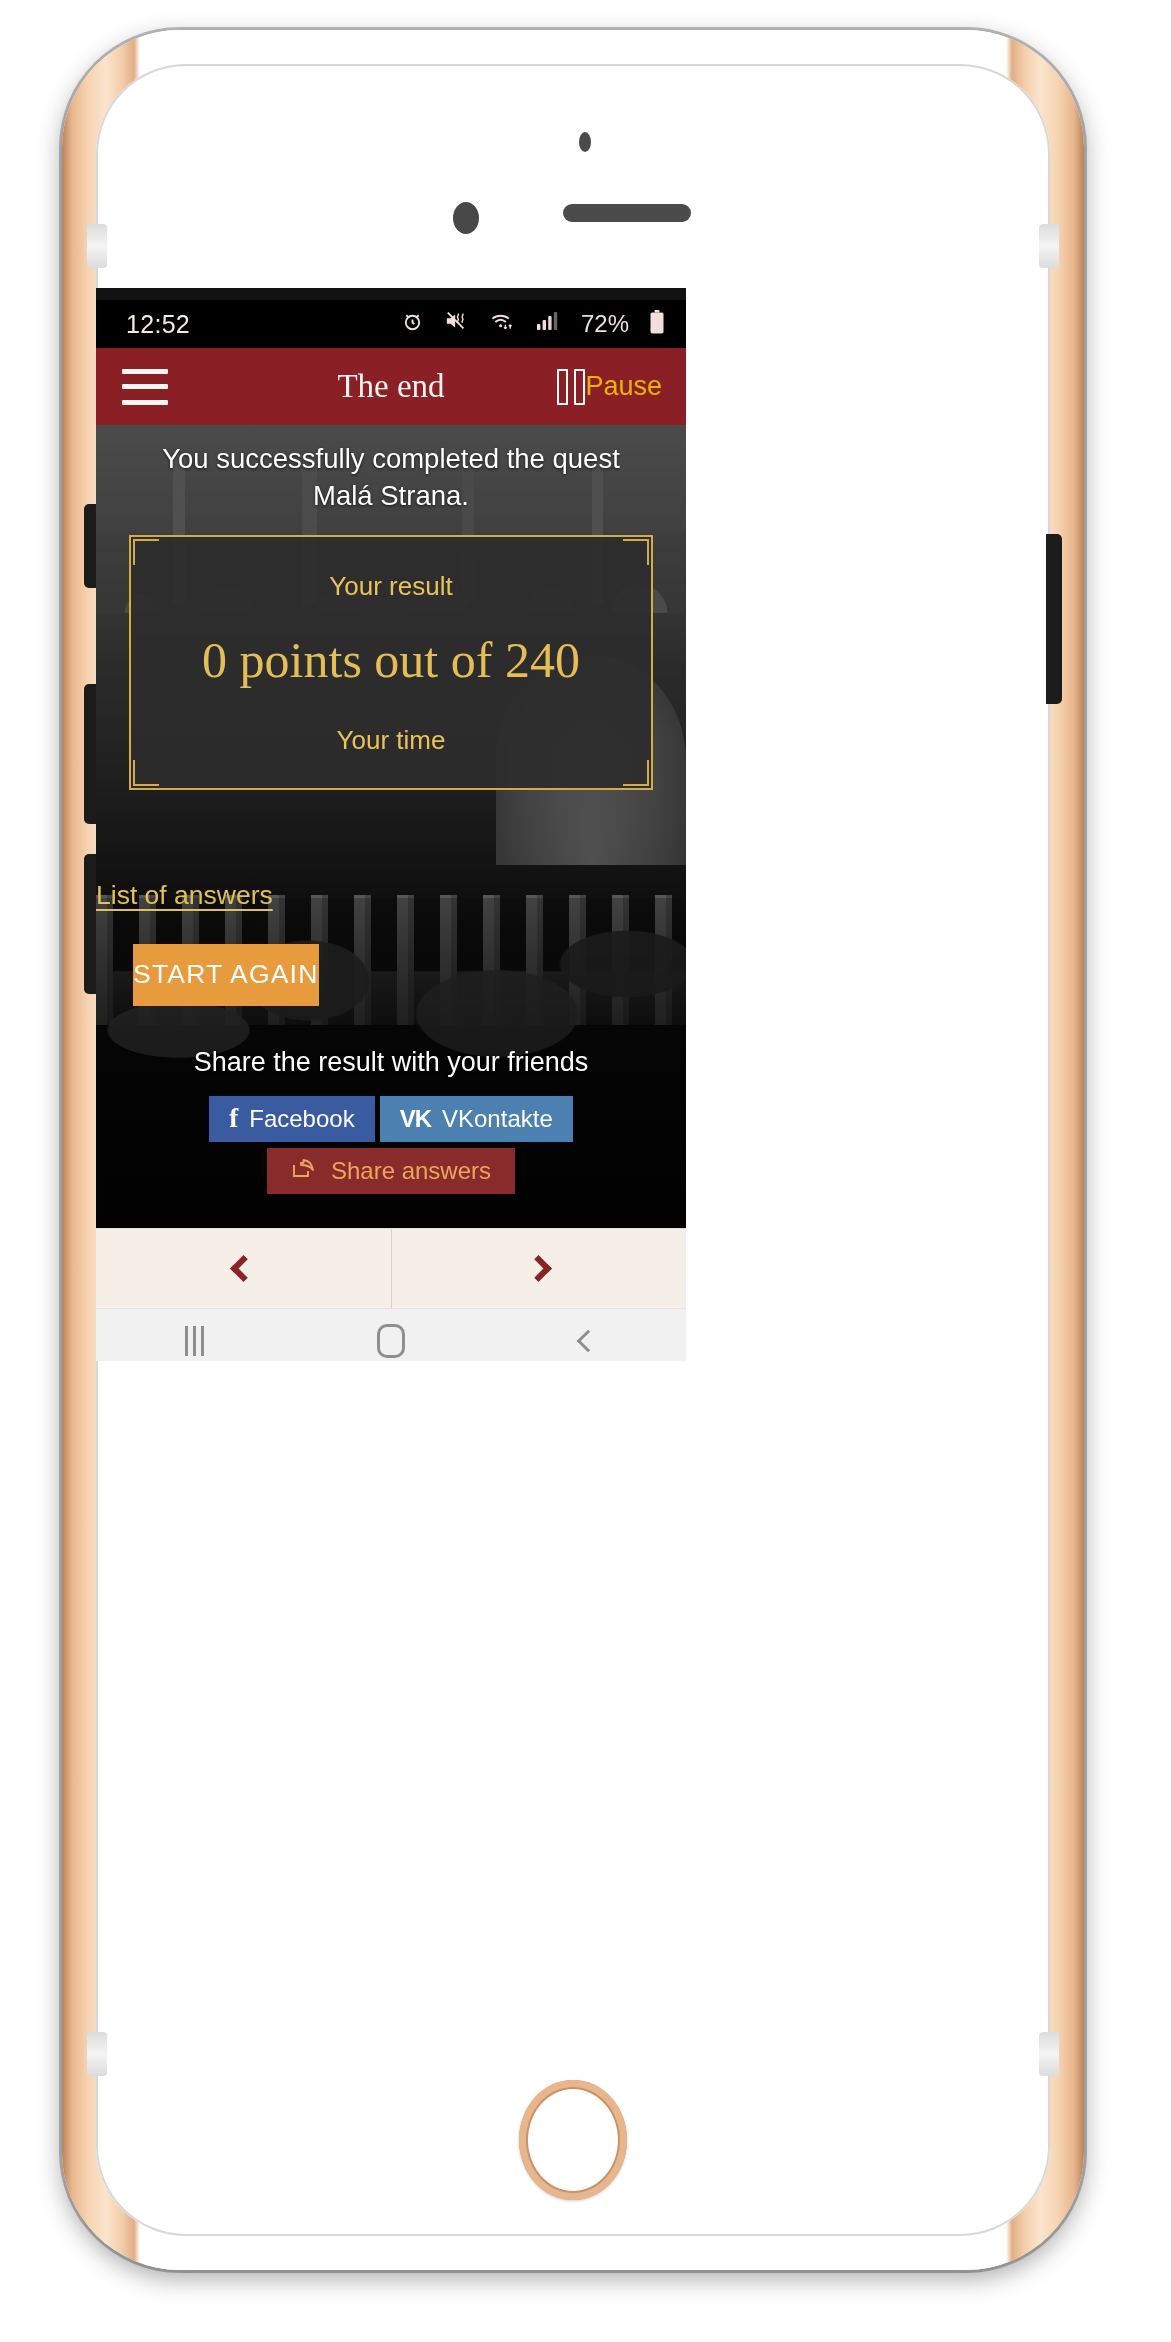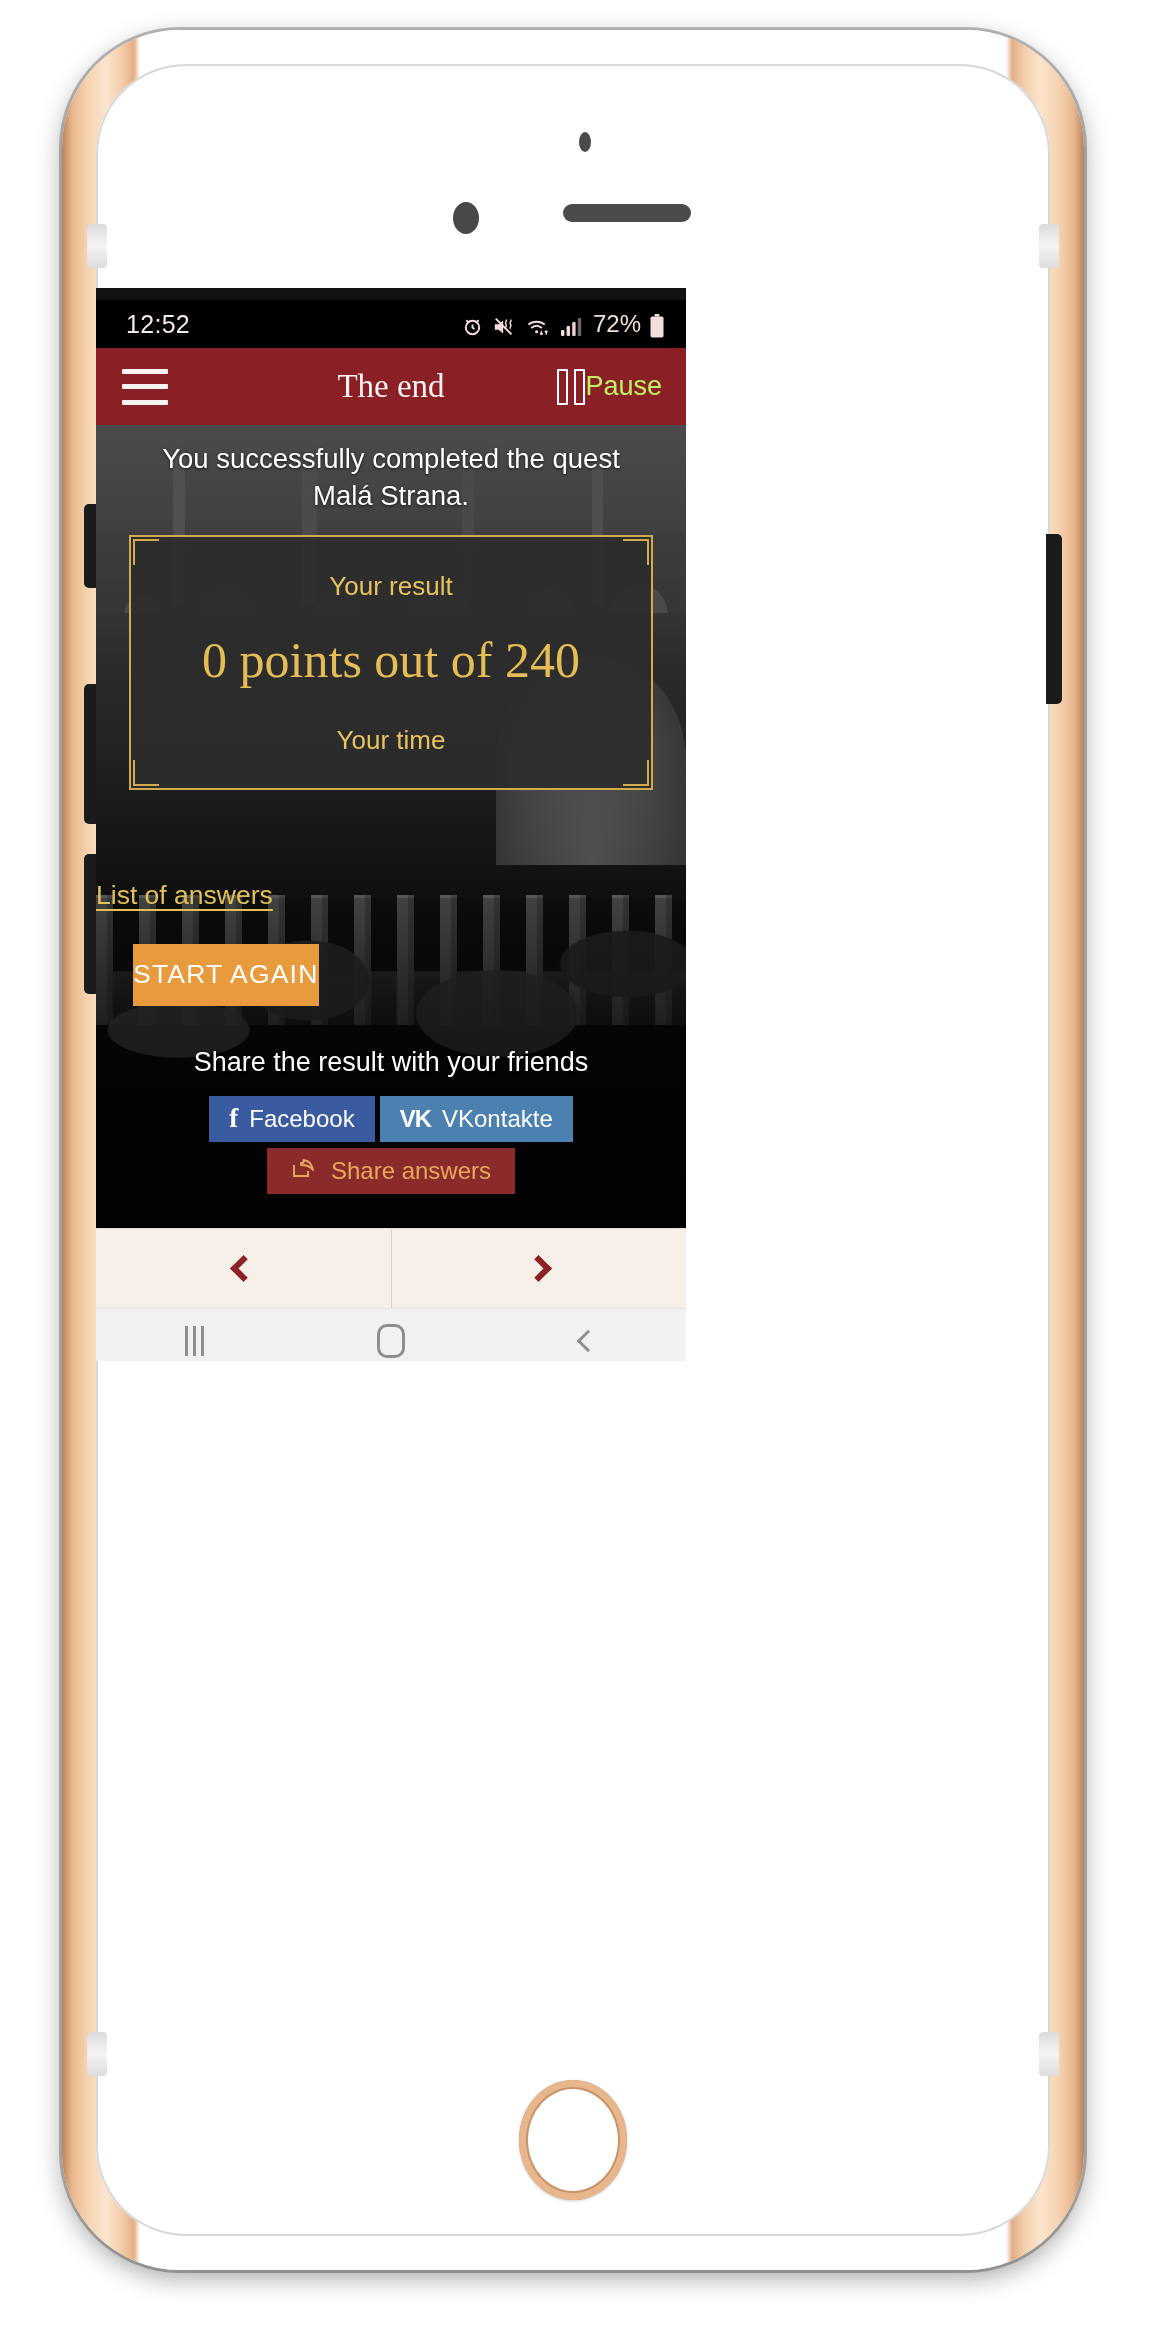--- a/index.html
+++ b/index.html
@@ -122,22 +122,22 @@
     padding: 0 22px 0 30px;
     margin-top: 12px;
   }
   #status-time {
     color: #f7e9e6;
     font-size: 25px;
     letter-spacing: 0.3px;
   }
   #status-icons {
     display: flex;
-    align-items: flex-end;
-    gap: 9px;
+    align-items: flex-start;
+    gap: 21px;
     color: #f3dedb;
   }
   #status-icons svg { display: block; }
   #battery-pct { font-size: 24px; color: #f3dedb; margin-left: 2px; }
 
   
   #app-bar {
     height: 77px;
     background: #8a1f26;
     display: flex;
@@ -162,21 +162,21 @@
     text-align: center;
     color: #fdf4f2;
     font-family: "Liberation Serif", serif;
     font-size: 33px;
     pointer-events: none;
   }
   #pause-button {
     margin-left: auto;
     display: flex;
     align-items: center;
-    color: #bef264;
+    color: #eab308;
     z-index: 2;
     cursor: pointer;
   }
   #pause-glyph { display: flex; gap: 6px; }
   #pause-glyph i {
     display: block;
     width: 11px; height: 36px;
     border: 2.5px solid #ffffff;
     border-radius: 1px;
   }

